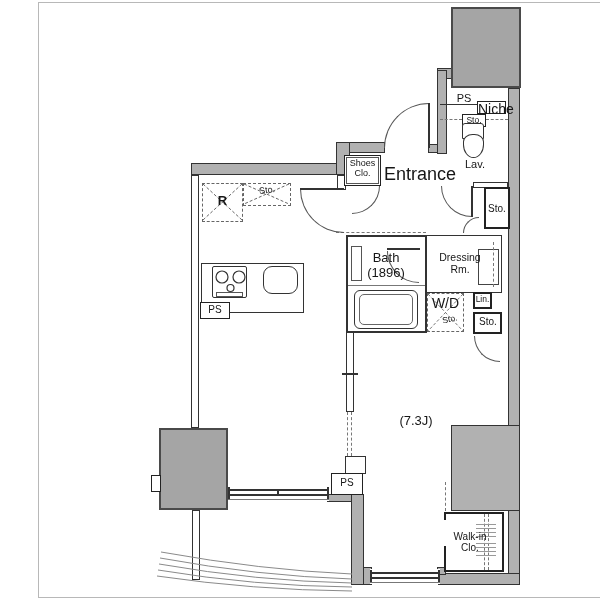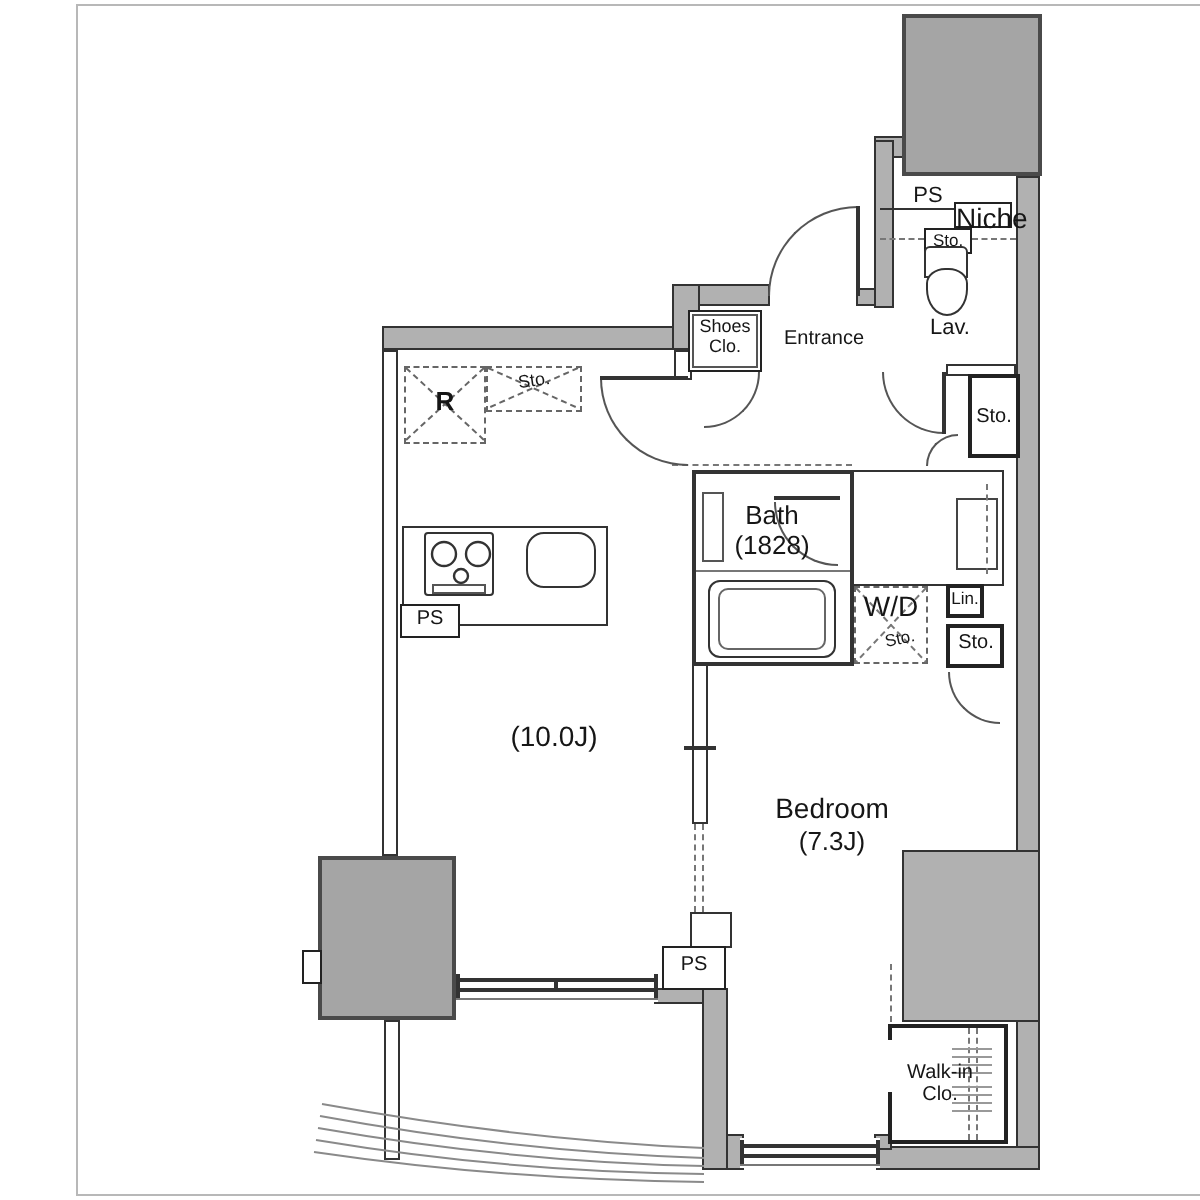--- a/index.html
+++ b/index.html
@@ -154,36 +154,38 @@
       <circle cx="186" cy="277" r="6"></circle>
         <circle cx="203" cy="277" r="6"></circle>
         <circle cx="194.5" cy="288" r="3.5"></circle>
     </g>
   </svg>
 
   <div class="lbl" style="left:416px;top:92px;width:24px;font-size:11px">PS</div>
   <div class="lbl" style="left:442px;top:102px;width:27px;font-size:14px">Niche</div>
   <div class="lbl" style="left:427px;top:116px;width:22px;font-size:8.5px">Sto.</div>
   <div class="lbl" style="left:426px;top:158px;width:26px;font-size:11px">Lav.</div>
-  <div class="lbl" style="left:348px;top:164px;width:56px;font-size:10px">Entrance</div>
+  <div class="lbl" style="left:348px;top:164px;width:56px;font-size:18px">Entrance</div>
   <div class="lbl" style="left:309px;top:158px;width:35px;font-size:9px">
     <div>Shoes</div>
     <div>Clo.</div>
   </div>
   <div class="lbl" style="left:450px;top:203px;width:22px;font-size:10px">Sto.</div>
   <div class="lbl" style="left:310px;top:251px;width:80px;font-size:13px">Bath</div>
-  <div class="lbl" style="left:310px;top:266px;width:80px;font-size:13px">(1828)</div>
+  <div class="lbl" style="left:310px;top:266px;width:80px;font-size:13px">(1896)</div>
+  <div class="lbl" style="left:390px;top:252px;width:68px;font-size:10.5px">
+    <div>Dressing</div>
+    <div>Rm.</div>
+  </div>
   <div class="lbl" style="left:391px;top:296px;width:37px;font-size:14px">W/D</div>
   <div class="lbl" style="left:402px;top:315px;width:24px;font-size:8.5px;transform:rotate(-12deg)">Sto.</div>
   <div class="lbl" style="left:437px;top:295px;width:19px;font-size:8.5px">Lin.</div>
   <div class="lbl" style="left:438px;top:316px;width:28px;font-size:10px">Sto.</div>
   <div class="lbl" style="left:166px;top:194px;width:41px;font-size:13px;font-weight:bold">R</div>
   <div class="lbl" style="left:213px;top:185px;width:36px;font-size:9px;transform:rotate(-8deg)">Sto.</div>
   <div class="lbl" style="left:164px;top:304px;width:30px;font-size:10px">PS</div>
-  <div class="lbl" style="left:141px;top:361px;width:200px;font-size:14px">(10.0J)</div>
-  <div class="lbl" style="left:320px;top:397px;width:120px;font-size:14px">Bedroom</div>
   <div class="lbl" style="left:320px;top:414px;width:120px;font-size:13px">(7.3J)</div>
   <div class="lbl" style="left:295px;top:477px;width:32px;font-size:10px">PS</div>
   <div class="lbl" style="left:408px;top:531px;width:52px;font-size:10px">
     <div>Walk-in</div>
     <div>Clo.</div>
   </div>
 </div>
 
 </body></html>

